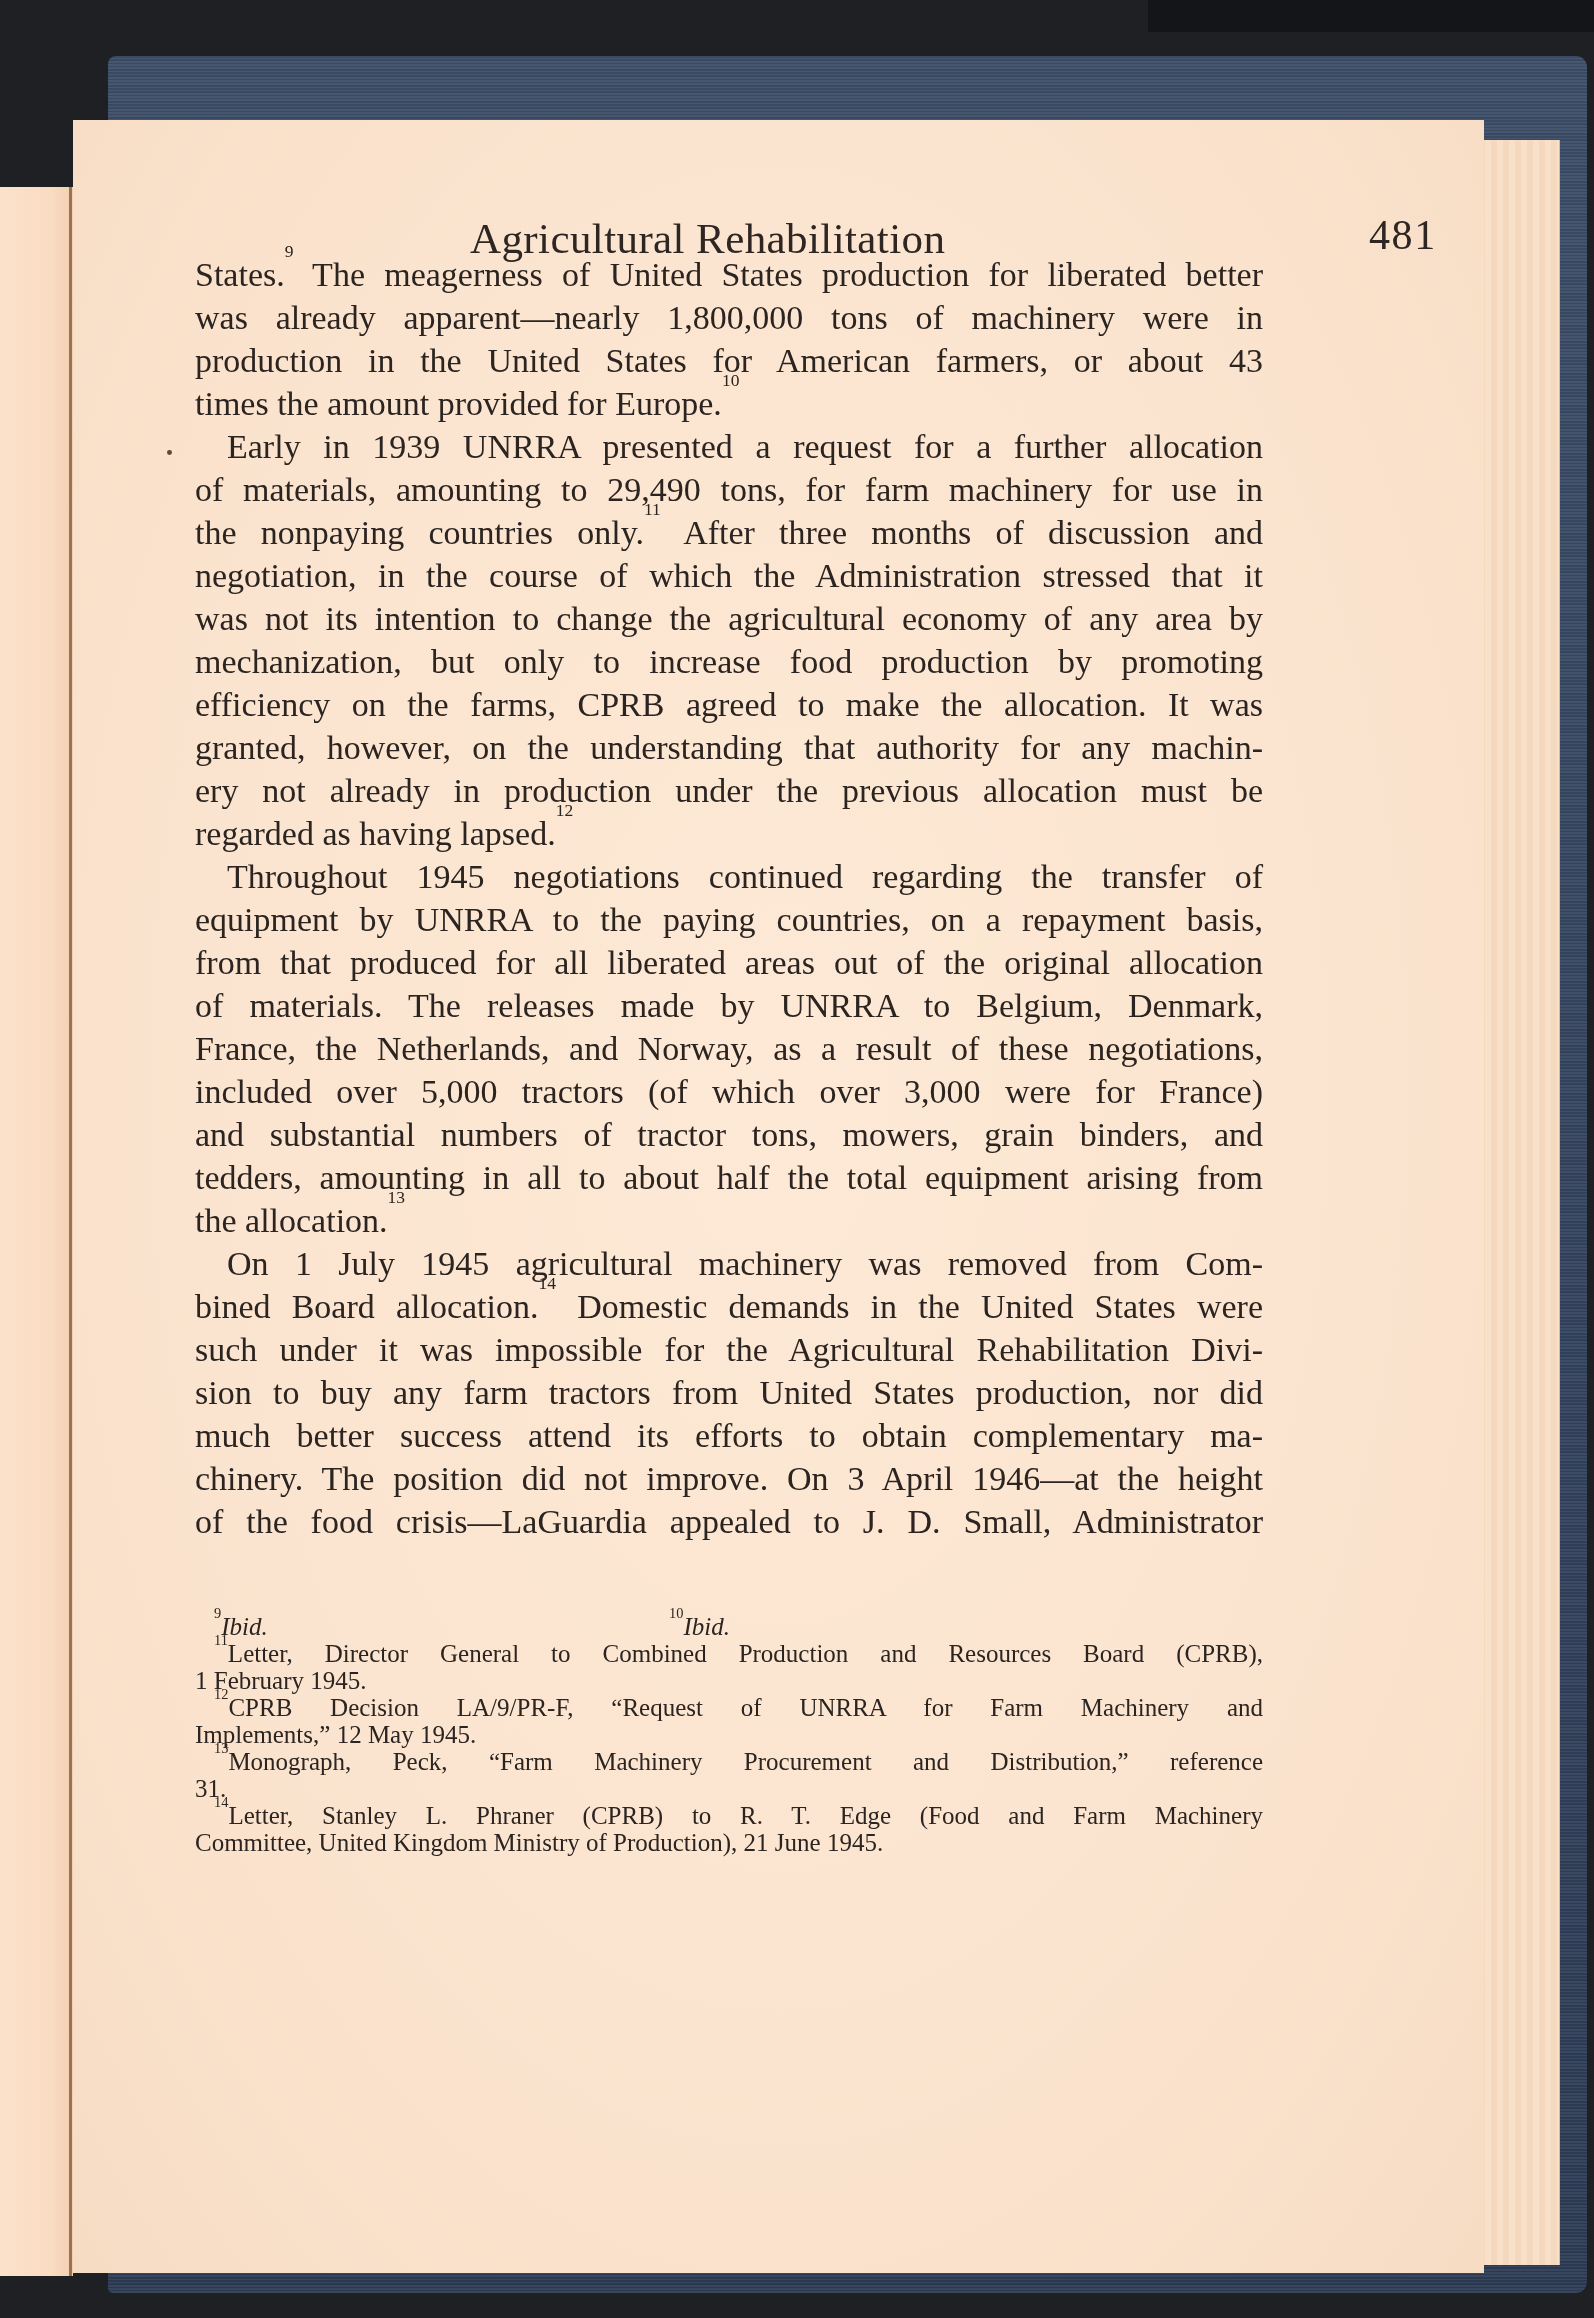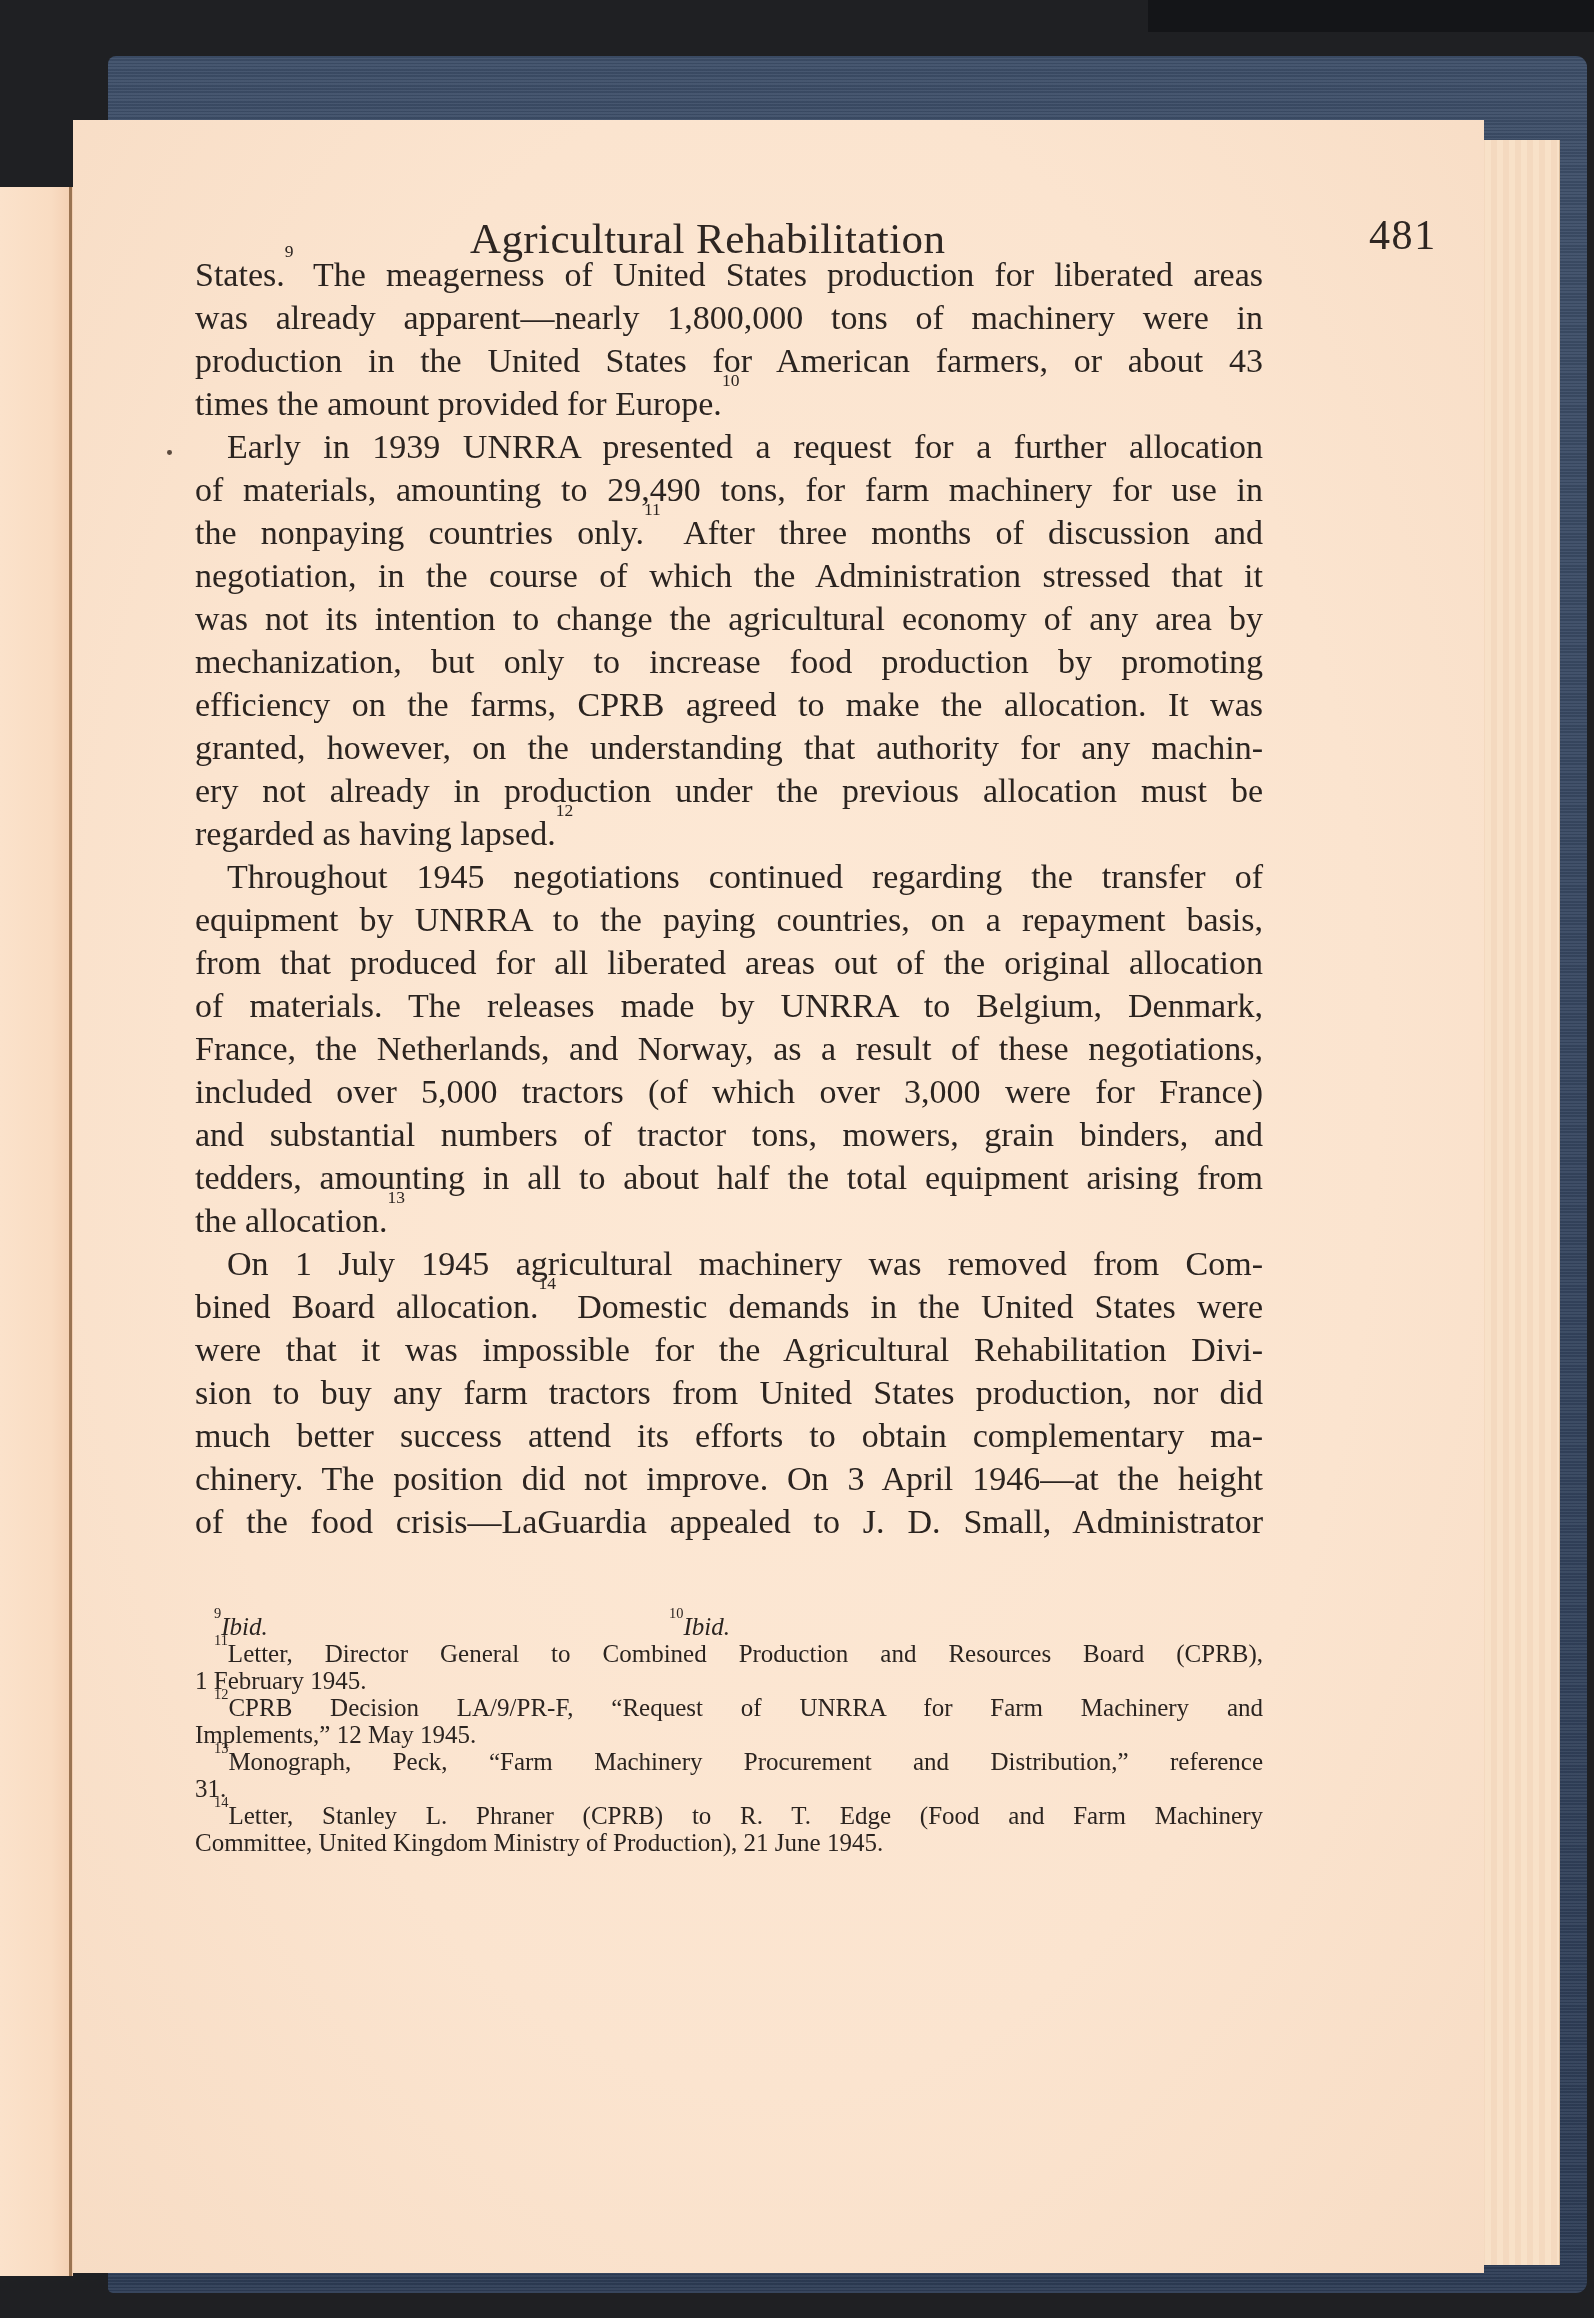--- a/index.html
+++ b/index.html
@@ -75,21 +75,21 @@
 <div class="page">
   <div class="stray-dot"></div>
 
   <div class="running-head">
     <span class="head-title">Agricultural Rehabilitation</span>
     <span class="page-number">481</span>
   </div>
 
   <div class="body-text" id="body-text">
       <p>
-        <span class="line"><span>States.</span><sup>9</sup><span> The meagerness of United States production for liberated areas</span></span>
+        <span class="line"><span>States.</span><sup>9</sup><span> The meagerness of United States production for liberated better</span></span>
         <span class="line">was already apparent—nearly 1,800,000 tons of machinery were in</span>
         <span class="line">production in the United States for American farmers, or about 43</span>
         <span class="line last"><span>times the amount provided for Europe.</span><sup>10</sup><span></span></span>
       </p>
       <p>
         <span class="line" style="padding-left: 32px;">Early in 1939 UNRRA presented a request for a further allocation</span>
         <span class="line">of materials, amounting to 29,490 tons, for farm machinery for use in</span>
         <span class="line"><span>the nonpaying countries only.</span><sup>11</sup><span> After three months of discussion and</span></span>
         <span class="line">negotiation, in the course of which the Administration stressed that it</span>
         <span class="line">was not its intention to change the agricultural economy of any area by</span>
@@ -106,21 +106,21 @@
         <span class="line">of materials. The releases made by UNRRA to Belgium, Denmark,</span>
         <span class="line">France, the Netherlands, and Norway, as a result of these negotiations,</span>
         <span class="line">included over 5,000 tractors (of which over 3,000 were for France)</span>
         <span class="line">and substantial numbers of tractor tons, mowers, grain binders, and</span>
         <span class="line">tedders, amounting in all to about half the total equipment arising from</span>
         <span class="line last"><span>the allocation.</span><sup>13</sup><span></span></span>
       </p>
       <p>
         <span class="line" style="padding-left: 32px;">On 1 July 1945 agricultural machinery was removed from Com-</span>
         <span class="line"><span>bined Board allocation.</span><sup>14</sup><span> Domestic demands in the United States were</span></span>
-        <span class="line">were that it was impossible for the Agricultural Rehabilitation Divi-</span>
+        <span class="line">such under it was impossible for the Agricultural Rehabilitation Divi-</span>
         <span class="line">sion to buy any farm tractors from United States production, nor did</span>
         <span class="line">much better success attend its efforts to obtain complementary ma-</span>
         <span class="line">chinery. The position did not improve. On 3 April 1946—at the height</span>
         <span class="line">of the food crisis—LaGuardia appealed to J. D. Small, Administrator</span>
       </p>
     </div>
 
   <div class="footnotes">
     <span class="fn-row-ibid">
       <span class="a"><span class="fn-mark">9</span><i>Ibid.</i></span>

